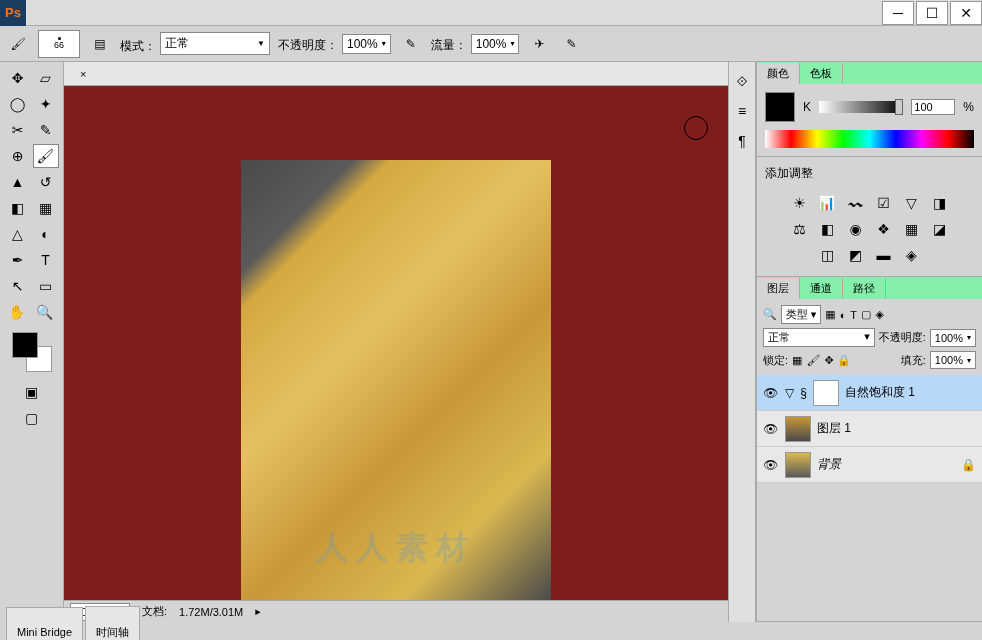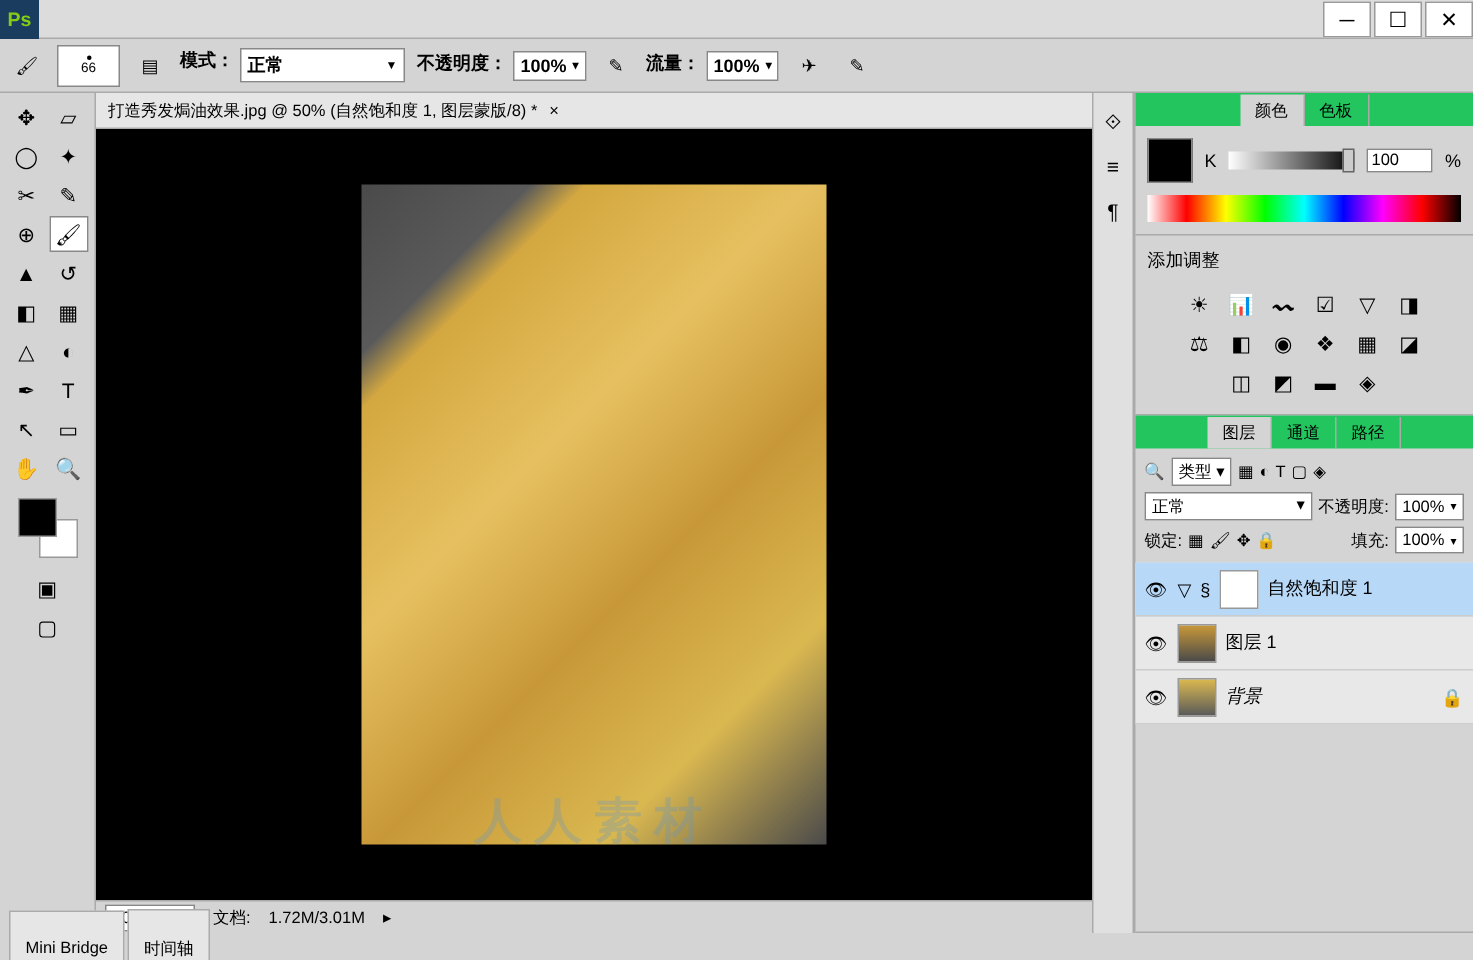--- a/index.html
+++ b/index.html
@@ -1,58 +1,58 @@
 <!DOCTYPE html>
 <html><head>
 <meta charset="utf-8">
 <style>
 * { box-sizing: border-box; margin: 0; padding: 0; font-family: "Microsoft YaHei", Arial, sans-serif; }
 body { width: 982px; height: 640px; background: #e6e6e6; overflow: hidden; font-size: 12px; }
 
 .titlebar { height: 26px; background: #dcdcdc; display: flex; align-items: center; border-bottom: 1px solid #aaa; }
-.ps-logo { width: 26px; height: 26px; background: #1a3c5e; color: #84cc16; display: flex; align-items: center; justify-content: center; font-weight: bold; font-size: 13px; margin-right: 8px; }
+.ps-logo { width: 26px; height: 26px; background: #1a3c5e; color: #f97316; display: flex; align-items: center; justify-content: center; font-weight: bold; font-size: 13px; margin-right: 8px; }
 .menu { display: flex; gap: 4px; flex: 1; }
 .menu-item { padding: 4px 6px; cursor: pointer; }
 .window-controls { display: flex; margin-left: auto; }
 .win-btn { width: 32px; height: 24px; border: 1px solid #999; background: #fff; margin-left: 2px; display: flex; align-items: center; justify-content: center; font-size: 14px; cursor: pointer; }
 
 .optionsbar { height: 36px; background: #d4d4d4; display: flex; align-items: center; padding: 0 6px; gap: 8px; border-bottom: 1px solid #aaa; }
-.opt-item { display: flex; align-items: flex-start; gap: 4px; font-weight: bold; }
+.opt-item { display: flex; align-items: flex-end; gap: 4px; }
 .brush-preview { width: 42px; height: 28px; border: 1px solid #888; background: #fff; display: flex; flex-direction: column; align-items: center; justify-content: center; font-size: 9px; }
 .brush-dot { width: 3px; height: 3px; background: #000; border-radius: 50%; }
 .dropdown { border: 1px solid #888; background: #fff; padding: 2px 4px; display: flex; align-items: center; gap: 4px; }
 .dd-arrow { font-size: 8px; }
 .icon-btn { width: 24px; height: 24px; border: 1px solid transparent; display: flex; align-items: center; justify-content: center; cursor: pointer; }
 
 .main { display: flex; height: 560px; }
 .tools { width: 64px; background: #d4d4d4; padding: 4px; display: flex; flex-direction: column; align-items: center; gap: 2px; border-right: 1px solid #aaa; }
 .tool-row { display: flex; gap: 2px; }
 .tool { width: 26px; height: 24px; display: flex; align-items: center; justify-content: center; cursor: pointer; border: 1px solid transparent; font-size: 14px; }
 .tool.active { background: #fff; border: 1px solid #888; }
 .color-swatch { width: 40px; height: 40px; position: relative; margin-top: 6px; }
 .fg-color { position: absolute; width: 26px; height: 26px; background: #000; border: 1px solid #999; top: 0; left: 0; }
 .bg-color { position: absolute; width: 26px; height: 26px; background: #fff; border: 1px solid #999; bottom: 0; right: 0; }
 
 .canvas-area { flex: 1; background: #f0f0f0; display: flex; flex-direction: column; }
 .doc-tab { height: 24px; display: flex; align-items: center; padding: 0 8px; background: #e6e6e6; border-bottom: 1px solid #aaa; font-size: 11px; }
 .doc-tab-close { margin-left: 8px; cursor: pointer; }
-.canvas { flex: 1; background: #000000; position: relative; overflow: hidden; display: flex; align-items: center; justify-content: center; }
+.canvas { flex: 1; background: #7f1d1d; position: relative; overflow: hidden; display: flex; align-items: flex-end; justify-content: center; }
 .canvas-img { width: 310px; height: 440px; background: linear-gradient(135deg, #4a4a4a 0%, #5a5a5a 15%, #d4a840 20%, #e6c060 40%, #c89838 60%, #dab850 80%, #4a4a4a 100%); position: relative; }
 .brush-cursor { position: absolute; width: 24px; height: 24px; border: 1px solid #000; border-radius: 50%; right: 20px; top: 30px; }
 .statusbar { height: 22px; background: #d4d4d4; display: flex; align-items: center; padding: 0 6px; gap: 12px; font-size: 11px; border-top: 1px solid #aaa; }
 
 .bottom-tabs { height: 20px; background: #d4d4d4; display: flex; align-items: center; padding: 0 6px; gap: 2px; font-size: 11px; }
 .btab { padding: 18px 10px; border: 1px solid #aaa; background: #e6e6e6; cursor: pointer; }
 
 .dock-icons { width: 28px; background: #e0e0e0; padding: 8px 2px; display: flex; flex-direction: column; align-items: center; gap: 8px; border-left: 1px solid #aaa; border-right: 1px solid #aaa; }
 .dock-icon { width: 22px; height: 22px; display: flex; align-items: center; justify-content: center; cursor: pointer; font-size: 14px; }
 
 .panels { width: 226px; background: #d4d4d4; display: flex; flex-direction: column; border-left: 1px solid #aaa; }
 .panel { border-bottom: 1px solid #aaa; }
-.panel-tabs { height: 22px; background: #22c55e; display: flex; align-items: center; justify-content: center; }
+.panel-tabs { height: 22px; background: #86efac; display: flex; align-items: center; }
 .ptab { padding: 3px 10px; font-size: 11px; cursor: pointer; border-right: 1px solid #aaa; }
 .ptab.active { background: #d4d4d4; }
 .panel-body { padding: 8px; }
 
 .color-panel { display: flex; align-items: center; gap: 8px; }
 .color-box { width: 30px; height: 30px; background: #000; border: 1px solid #888; }
 .slider { flex: 1; height: 12px; background: linear-gradient(to right, #fff, #000); position: relative; }
 .slider-thumb { position: absolute; right: 0; top: -2px; width: 8px; height: 16px; background: #ccc; border: 1px solid #666; }
 .color-spectrum { height: 18px; margin-top: 8px; background: linear-gradient(to right, #fff, #ff0000, #ffff00, #00ff00, #00ffff, #0000ff, #ff00ff, #ff0000, #000); }
 
@@ -167,21 +167,20 @@
     <div class="tool-row" style="margin-top:6px">
         <div class="tool">▣</div>
       </div>
     <div class="tool-row">
         <div class="tool">▢</div>
       </div>
   </div>
 
   <div class="canvas-area">
     <div class="doc-tab">
-      <span>打造秀发焗油效果.jpg @ 50% (自然饱和度 1, 图层蒙版/8) *</span>
       <span class="doc-tab-close">×</span>
     </div>
     <div class="canvas">
       <div class="canvas-img"></div>
       <div class="brush-cursor"></div>
       <div class="watermark">人人素材</div>
     </div>
     <div class="statusbar">
       <div class="dropdown" style="width:60px">
         <span>50%</span>

